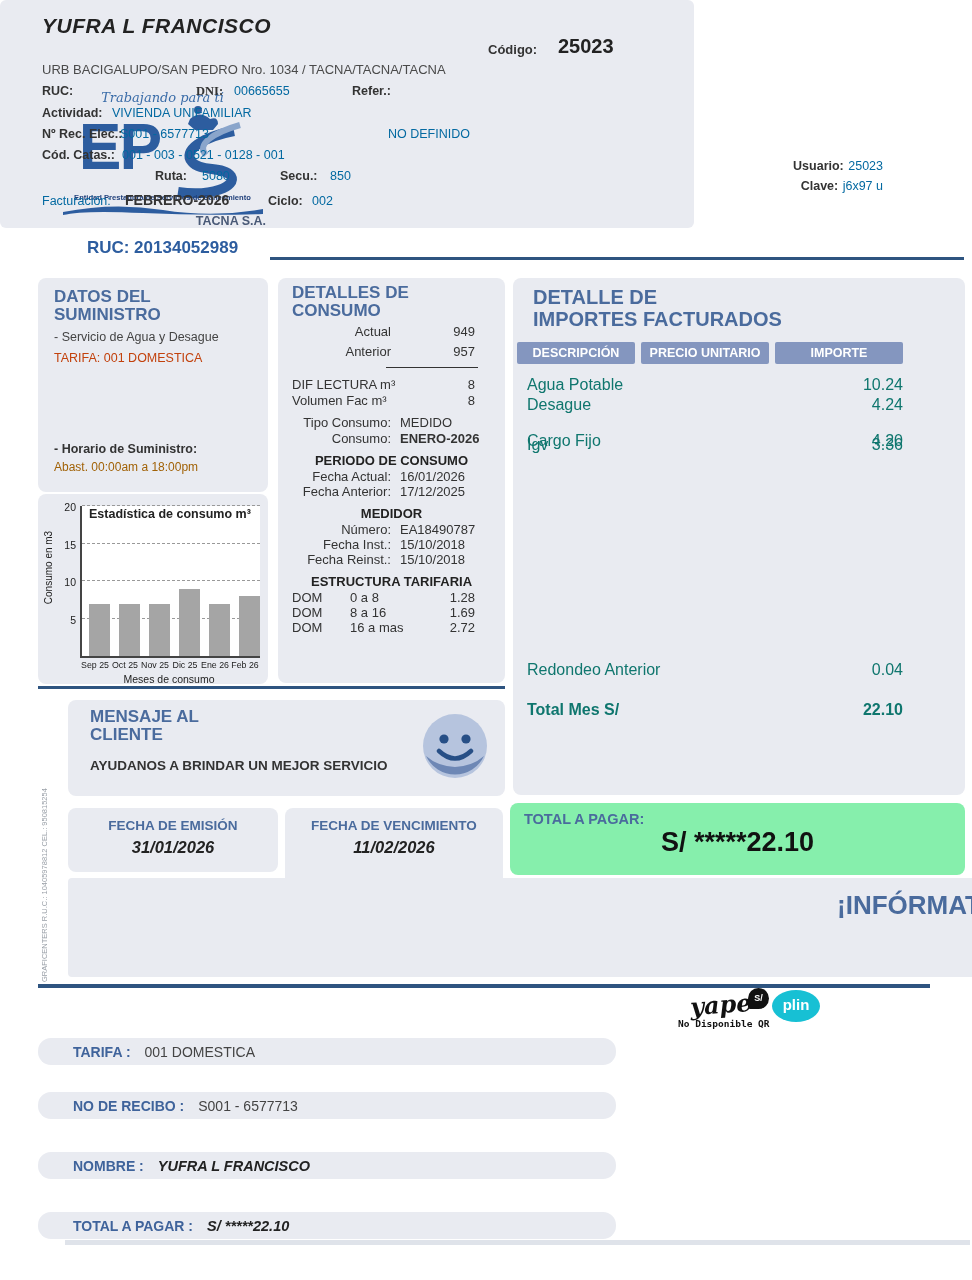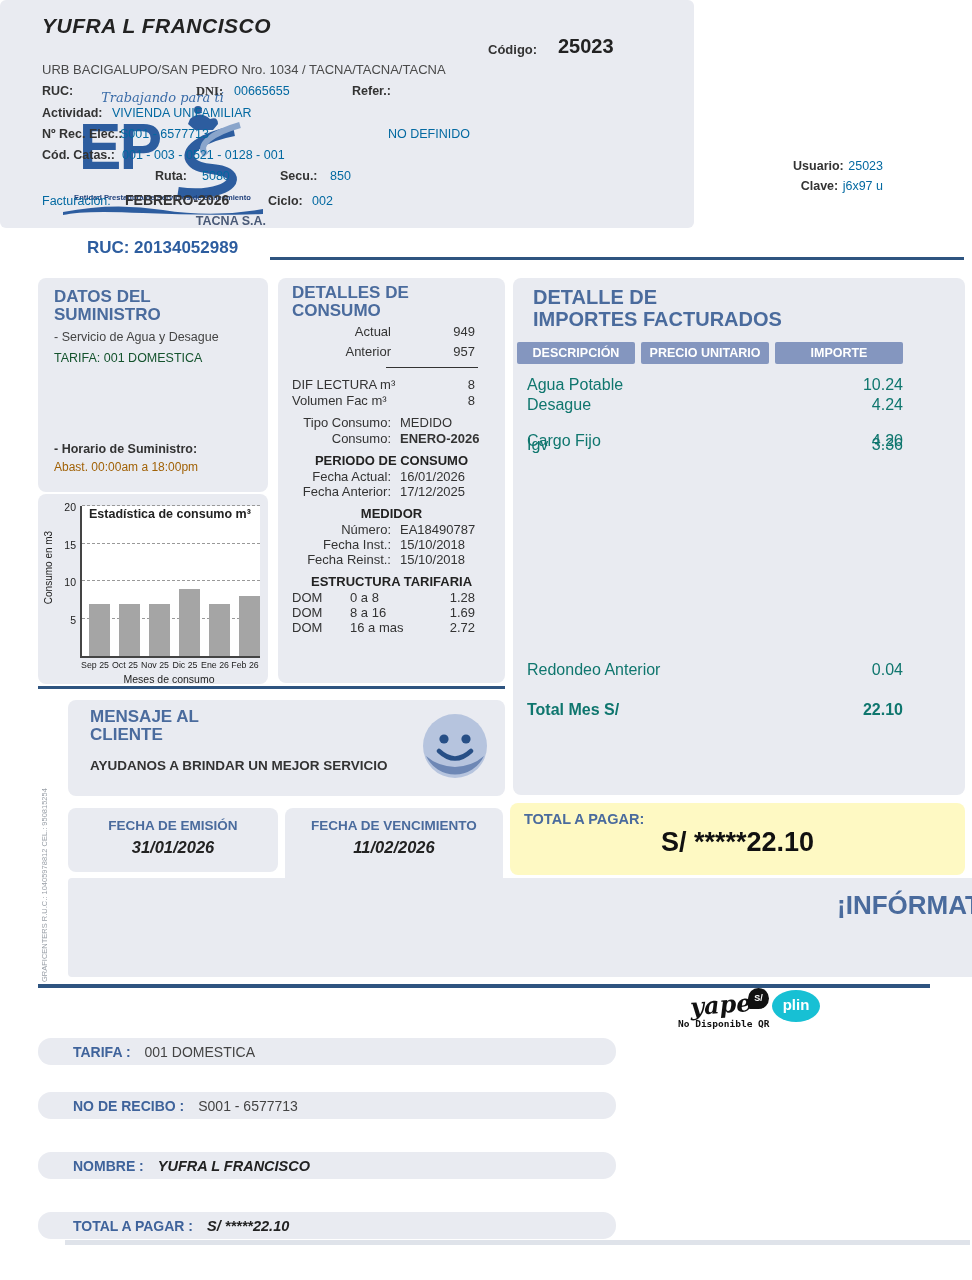--- a/index.html
+++ b/index.html
@@ -23,21 +23,21 @@
   .hb .cod-l{left:488px;top:42px;font-weight:700;font-size:13px;color:#333;}
   .hb .cod-v{left:558px;top:35px;font-weight:700;font-size:20px;color:#222;}
   .hb .addr{left:42px;top:62px;font-size:13px;color:#4a4a4a;}
   .hb .l{font-weight:700;font-size:12.5px;color:#333;}
   .hb .v{font-size:12.5px;color:#0369a1;}
   .hdr-line{left:270px;top:257px;width:694px;height:3px;background:#2e5480;}
   
   .datos{left:38px;top:278px;width:230px;height:214px;}
   .datos .ttl{position:absolute;left:16px;top:10px;font-size:17px;line-height:18px;font-weight:700;}
   .datos .svc{position:absolute;left:16px;top:52px;font-size:12.5px;color:#444;}
-  .datos .trf{position:absolute;left:16px;top:73px;font-size:12.5px;color:#14532d;}
+  .datos .trf{position:absolute;left:16px;top:73px;font-size:12.5px;color:#c2410c;}
   .datos .hor-l{position:absolute;left:16px;top:164px;font-size:12.5px;font-weight:700;color:#333;}
   .datos .hor-v{position:absolute;left:16px;top:182px;font-size:12px;color:#a16207;}
   
   .chartbox{left:38px;top:494px;width:230px;height:190px;}
   .plot{position:absolute;left:42px;top:12px;width:178px;height:150px;background:#fff;border-left:2px solid #444;border-bottom:2px solid #444;}
   .ctitle{position:absolute;left:7px;top:1px;font-weight:700;font-size:12.5px;white-space:nowrap;z-index:3;color:#222;}
   .gridline{position:absolute;left:0;right:0;border-top:1px dashed #999;z-index:1;}
   .ytick{position:absolute;left:-28px;width:24px;text-align:right;font-size:10.5px;color:#222;}
   .bars{position:absolute;left:7px;bottom:0;display:flex;align-items:flex-end;gap:9px;z-index:2;}
   .bar{width:21px;background:#a5a5a5;}
@@ -72,21 +72,21 @@
   .msg{left:68px;top:700px;width:437px;height:96px;}
   .msg .ttl{position:absolute;left:22px;top:8px;font-size:17px;line-height:18px;font-weight:700;}
   .msg .txt{position:absolute;left:22px;top:58px;font-size:13.5px;font-weight:700;color:#333;}
   .msg svg{position:absolute;right:16px;top:12px;}
   
   .fbox{background:#e9ebf1;border-radius:8px;position:absolute;text-align:center;}
   .femi{left:68px;top:808px;width:210px;height:64px;}
   .fven{left:285px;top:808px;width:218px;height:79px;}
   .fbox .fl{font-size:13.5px;font-weight:700;margin-top:10px;}
   .fbox .fv{font-size:16.5px;font-weight:700;font-style:italic;color:#222;margin-top:5px;}
-  .tot{left:510px;top:803px;width:455px;height:72px;background:#fef9c3;border-radius:8px;}
+  .tot{left:510px;top:803px;width:455px;height:72px;background:#86efac;border-radius:8px;}
   .tot .tl{position:absolute;left:14px;top:8px;font-size:14.5px;font-weight:700;}
   .tot .tv{position:absolute;left:0;right:0;top:24px;text-align:center;font-size:27px;font-weight:700;color:#111;}
   .inf{left:68px;top:878px;width:964px;height:99px;background:#e9ebf1;border-radius:4px;}
   .inf .it{position:absolute;right:25px;top:12px;font-size:26px;font-weight:700;}
   .blue-line2{left:38px;top:984px;width:892px;height:4px;background:#2e5480;}
   
   .yape{left:690px;top:988px;width:80px;height:34px;}
   .yape .yt{position:absolute;left:0;top:2px;font-family:"DejaVu Serif",serif;font-style:italic;font-weight:700;font-size:24px;color:#111;transform:rotate(-4deg);}
   .yape .badge{position:absolute;left:58px;top:0;width:21px;height:21px;background:#111;border-radius:50% 50% 50% 10%;color:#fff;font-size:9px;font-weight:700;text-align:center;line-height:21px;}
   .plin{left:772px;top:990px;width:48px;height:32px;background:#17c0d4;border-radius:50%;color:#fff;font-weight:700;font-size:15px;text-align:center;line-height:30px;}

